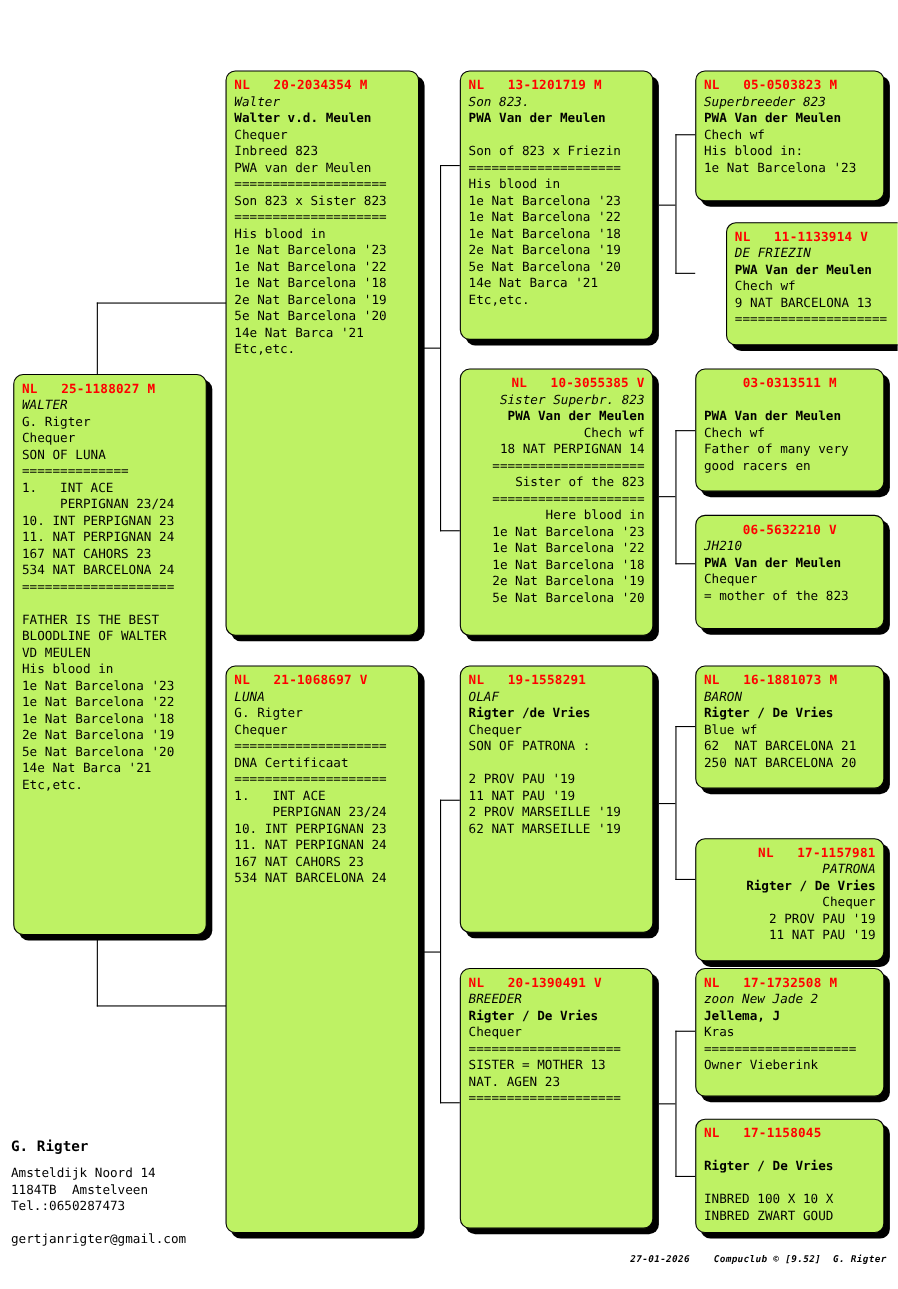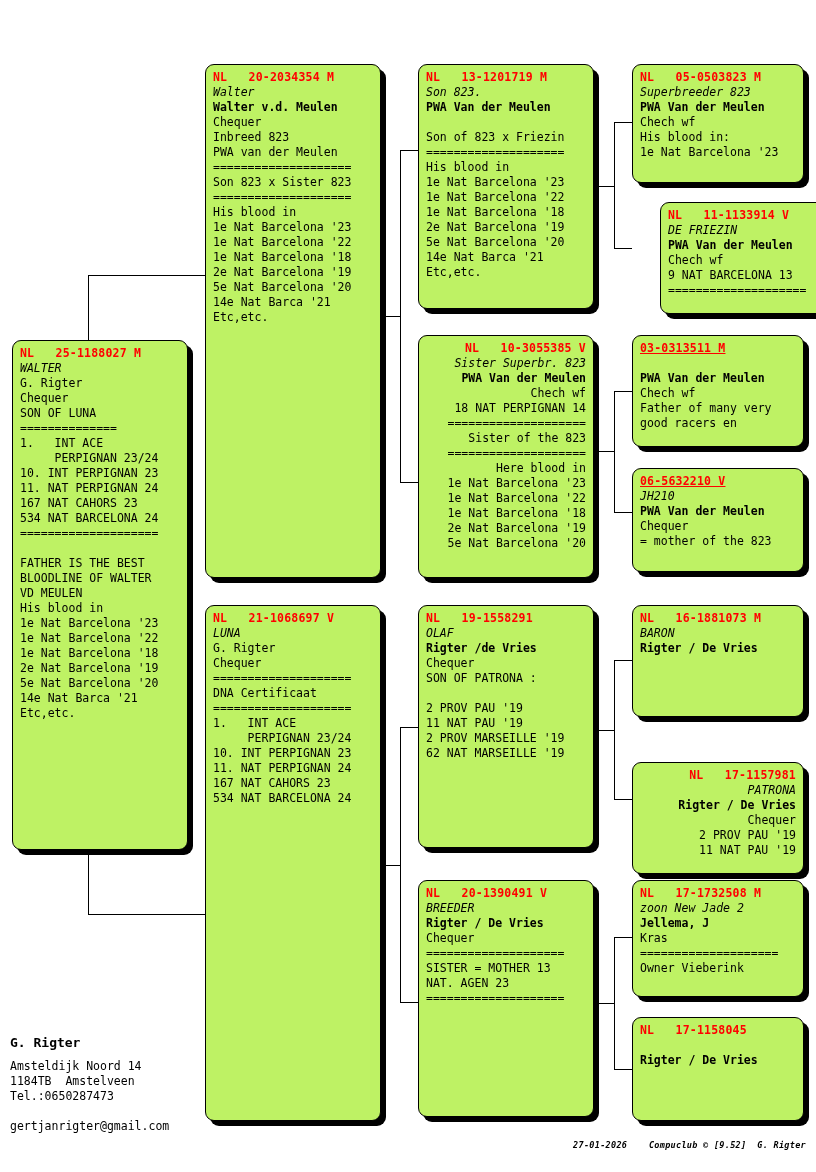--- a/index.html
+++ b/index.html
@@ -39,21 +39,21 @@
     overflow:hidden;
   }
   .card .hdr{
     color:#ff0000;
     font-weight:bold;
     font-size:11.5px;
     line-height:15px;
     white-space:pre;
     letter-spacing:0.2px;
   }
-  .card .hdr.center{text-align:left;text-decoration:underline;}
+  .card .hdr.center{text-align:center;}
   .card .ital{
     font-style:italic;
     font-size:11.5px;
     line-height:15px;
     white-space:pre;
     color:#000;
     font-weight:normal;
   }
   .card .bold{
     font-weight:bold;
@@ -316,20 +316,25 @@
     <div>
       <div class="ln">Chequer</div>
       <div class="ln">= mother of the 823</div>
     </div>
   </div>
 
   <div class="card" style="left:632px;top:605px;width:172px;height:112px;">
     <div class="hdr">NL   16-1881073 M</div>
     <div class="ital">BARON</div>
     <div class="bold">Rigter / De Vries</div>
+    <div>
+      <div class="ln">Blue wf</div>
+      <div class="ln">62  NAT BARCELONA 21</div>
+      <div class="ln">250 NAT BARCELONA 20</div>
+    </div>
   </div>
 
   <div class="card" style="left:632px;top:762px;width:172px;height:112px;text-align:right;">
     <div class="hdr">NL   17-1157981</div>
     <div class="ital">PATRONA</div>
     <div class="bold">Rigter / De Vries</div>
     <div>
       <div class="ln">Chequer</div>
       <div class="ln">2 PROV PAU '19</div>
       <div class="ln">11 NAT PAU '19</div>
@@ -344,20 +349,25 @@
       <div class="ln">Kras</div>
       <div class="ln">====================</div>
       <div class="ln">Owner Vieberink</div>
     </div>
   </div>
 
   <div class="card" style="left:632px;top:1017px;width:172px;height:104px;">
     <div class="hdr">NL   17-1158045</div>
     <div class="ital blank"></div>
     <div class="bold">Rigter / De Vries</div>
+    <div>
+      <div class="ln blank"></div>
+      <div class="ln">INBRED 100 X 10 X</div>
+      <div class="ln">INBRED ZWART GOUD</div>
+    </div>
   </div>
 
   <div>
     <div class="owner-name" style="left:10px;top:1035px;">G. Rigter</div>
     <div class="owner-line" style="left:10px;top:1059px;">Amsteldijk Noord 14</div>
     <div class="owner-line" style="left:10px;top:1074px;">1184TB  Amstelveen</div>
     <div class="owner-line" style="left:10px;top:1089px;">Tel.:0650287473</div>
     <div class="owner-line" style="left:10px;top:1119px;">gertjanrigter@gmail.com</div>
   </div>
 

